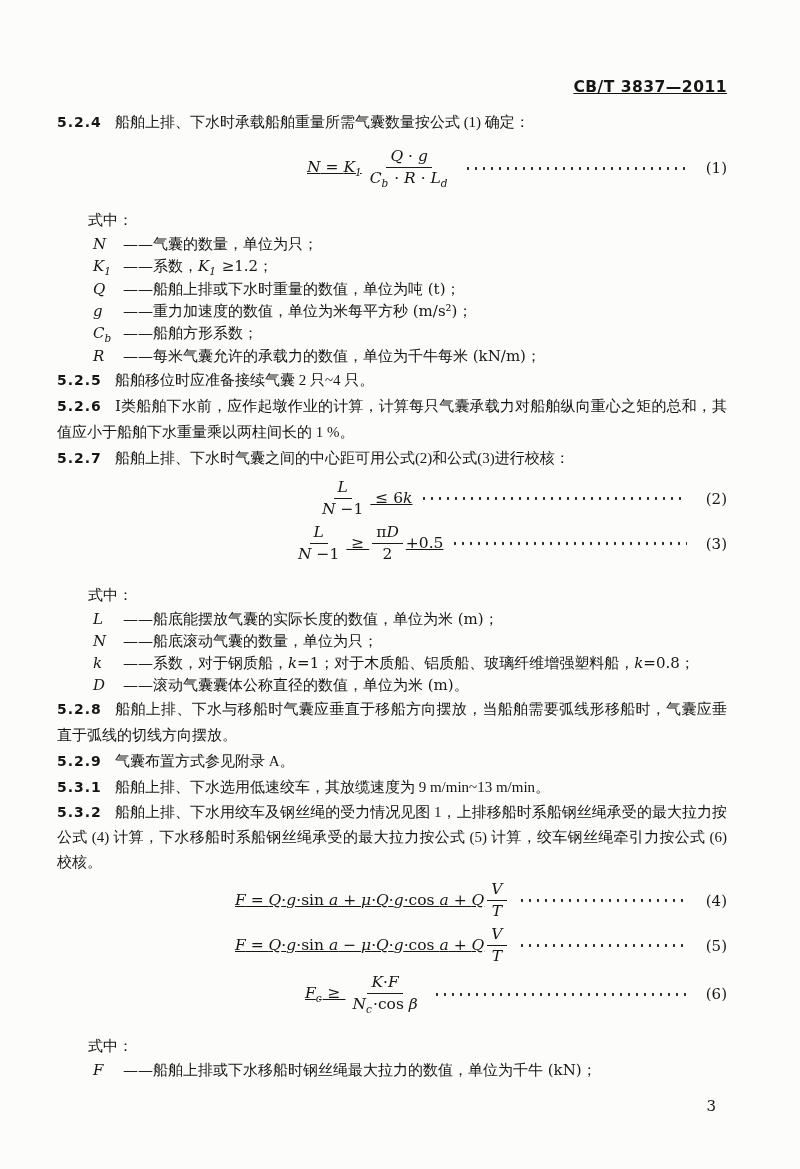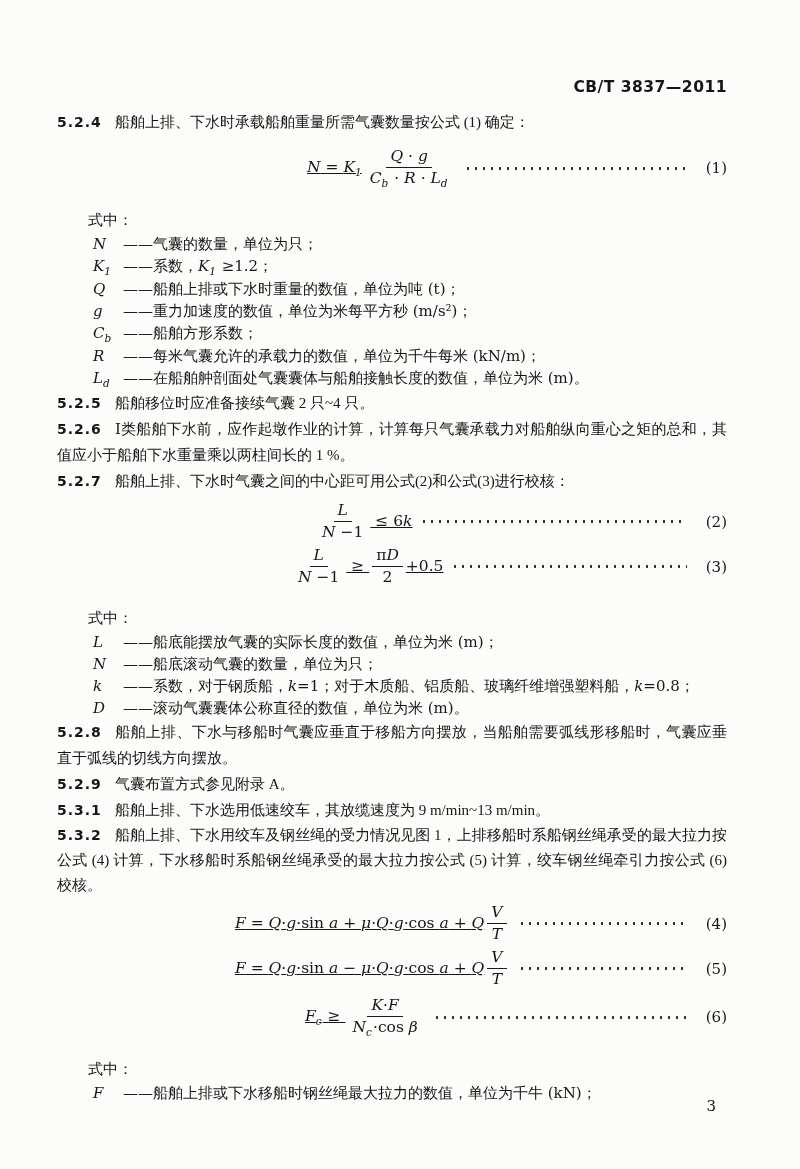--- a/index.html
+++ b/index.html
@@ -7,20 +7,21 @@
     width:800px;height:1169px;box-sizing:border-box;position:relative;
     background:#fcfcfa;color:#161616;
     padding:78px 73px 0 57px;
     font-family:"Liberation Serif","DejaVu Serif",serif;
     font-size:15px;
   }
   .hdr{
     text-align:right;font-family:"DejaVu Sans","Liberation Sans",sans-serif;
     font-weight:700;font-size:15.5px;letter-spacing:.5px;line-height:18px;
     margin:0 0 13px 0;
+    text-decoration:underline;
   }
   p{margin:0;}
   .clause{text-align:justify;line-height:26px;}
   .cnum{
     font-family:"DejaVu Sans","Liberation Sans",sans-serif;font-weight:700;
     font-size:14px;margin-right:13px;letter-spacing:1px;white-space:nowrap;
   }
   .h53{line-height:26px;margin-top:10px;font-family:"DejaVu Sans","Liberation Sans",sans-serif;font-weight:700;}
   .h53 .htitle{font-size:15px;letter-spacing:2px;}
   .where{margin-left:31px;line-height:22px;margin-top:20px;margin-bottom:2px;}
@@ -104,24 +105,20 @@
         <span class="ddesc"><span class="mt">——重力加速度的数值，单位为米每平方秒 (m/s²)；</span></span>
       </div>
     <div class="def">
         <span class="dsym"><span class="mv">C</span><span class="msub">b</span></span>
         <span class="ddesc"><span class="mt">——船舶方形系数；</span></span>
       </div>
     <div class="def">
         <span class="dsym"><span class="mv">R</span></span>
         <span class="ddesc"><span class="mt">——每米气囊允许的承载力的数值，单位为千牛每米 (kN/m)；</span></span>
       </div>
-    <div class="def">
-        <span class="dsym"><span class="mv">L</span><span class="msub">d</span></span>
-        <span class="ddesc"><span class="mt">——在船舶舯剖面处气囊囊体与船舶接触长度的数值，单位为米 (m)。</span></span>
-      </div>
   </div>
 
   <p class="clause"><span class="cnum">5.2.5</span><span>船舶移位时应准备接续气囊 2 只~4 只。</span></p>
 
   <p class="clause p526"><span class="cnum">5.2.6</span><span>Ⅰ类船舶下水前，应作起墩作业的计算，计算每只气囊承载力对船舶纵向重心之矩的总和，其值应小于船舶下水重量乘以两柱间长的 1 %。</span></p>
 
   <p class="clause"><span class="cnum">5.2.7</span><span>船舶上排、下水时气囊之间的中心距可用公式(2)和公式(3)进行校核：</span></p>
 
   <div class="formula f2">
     <span class="foff off2"></span>

